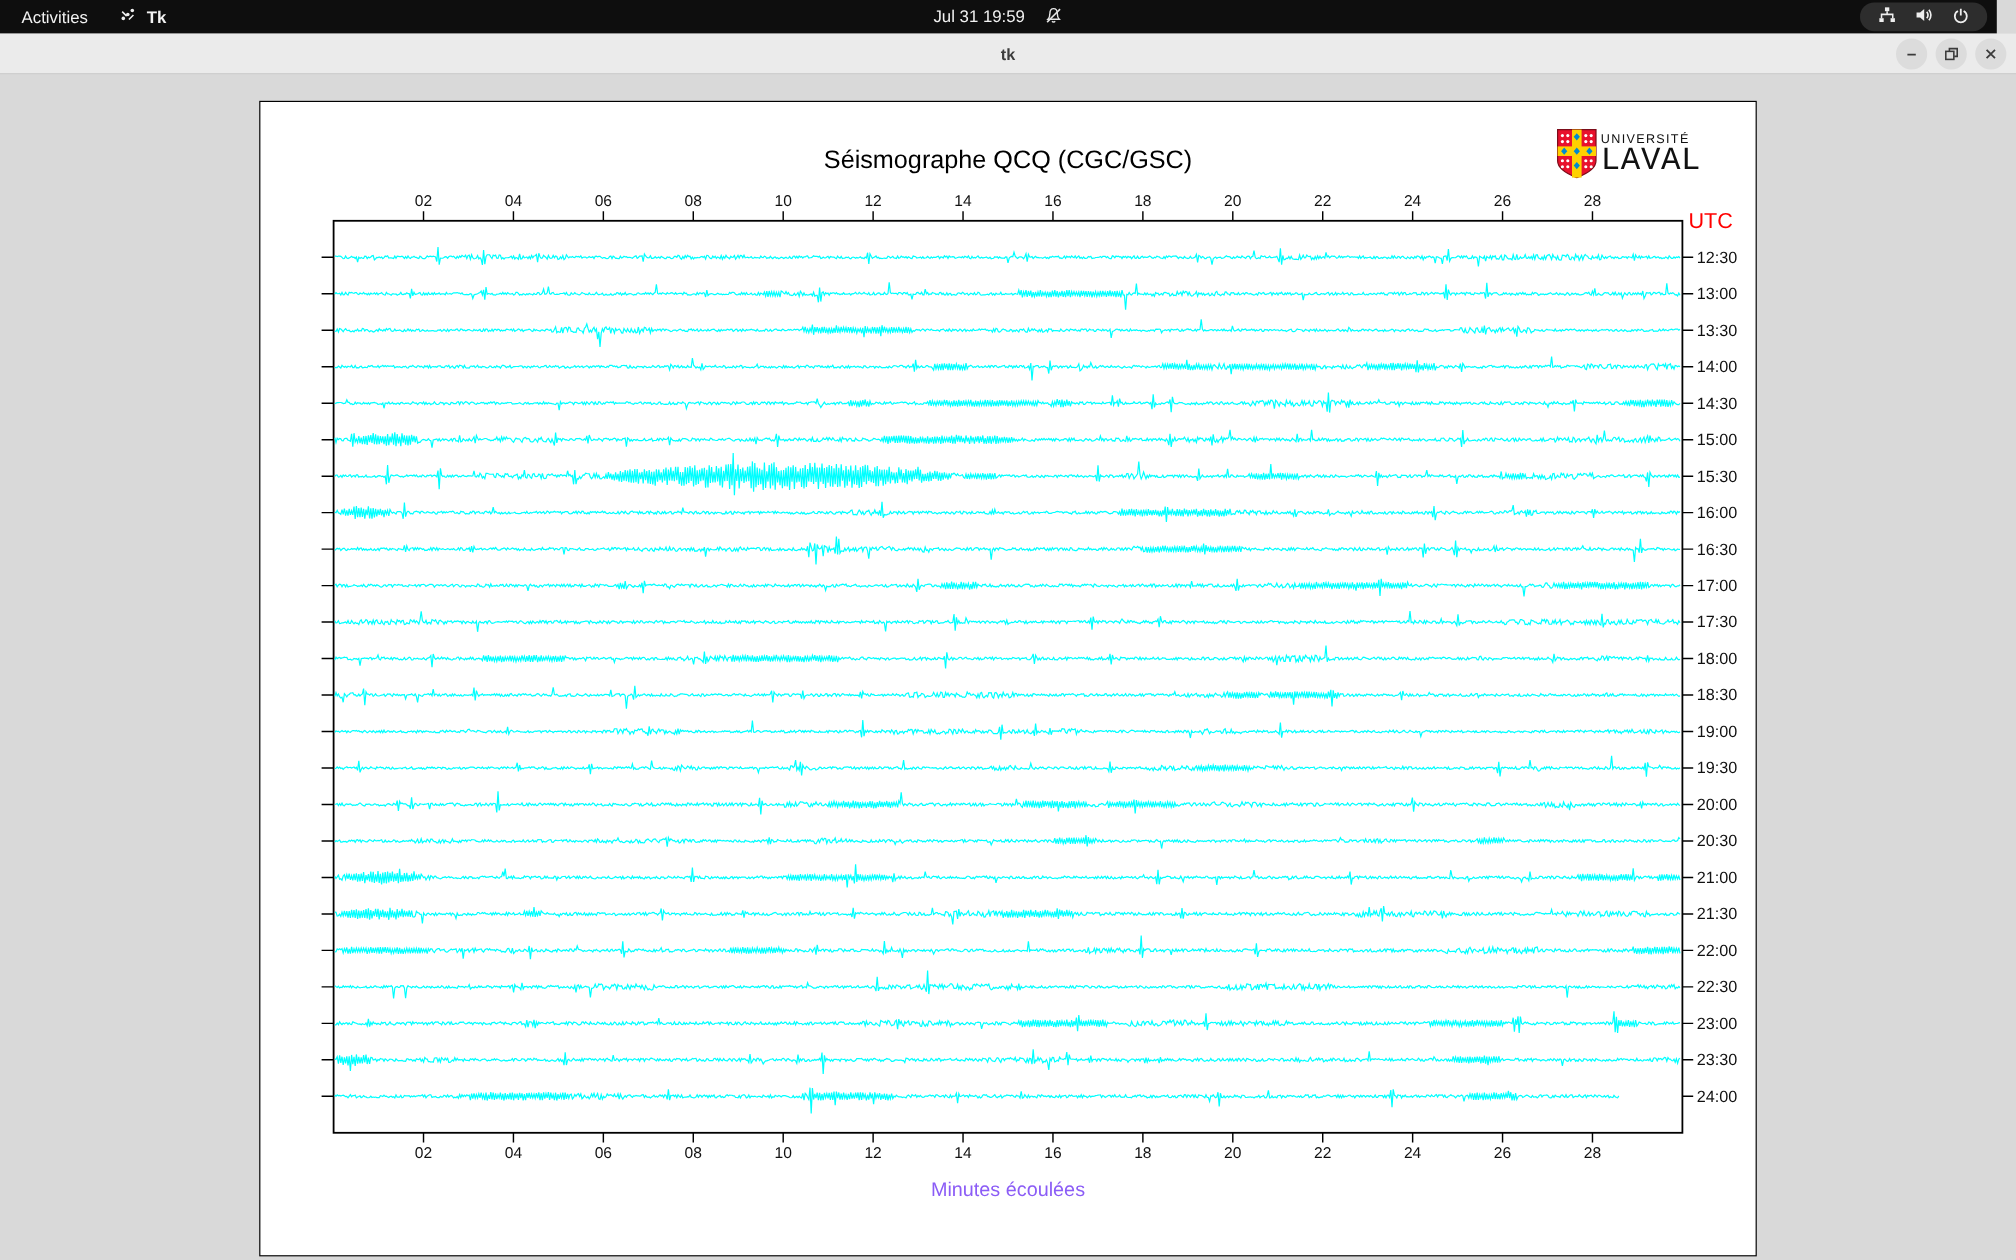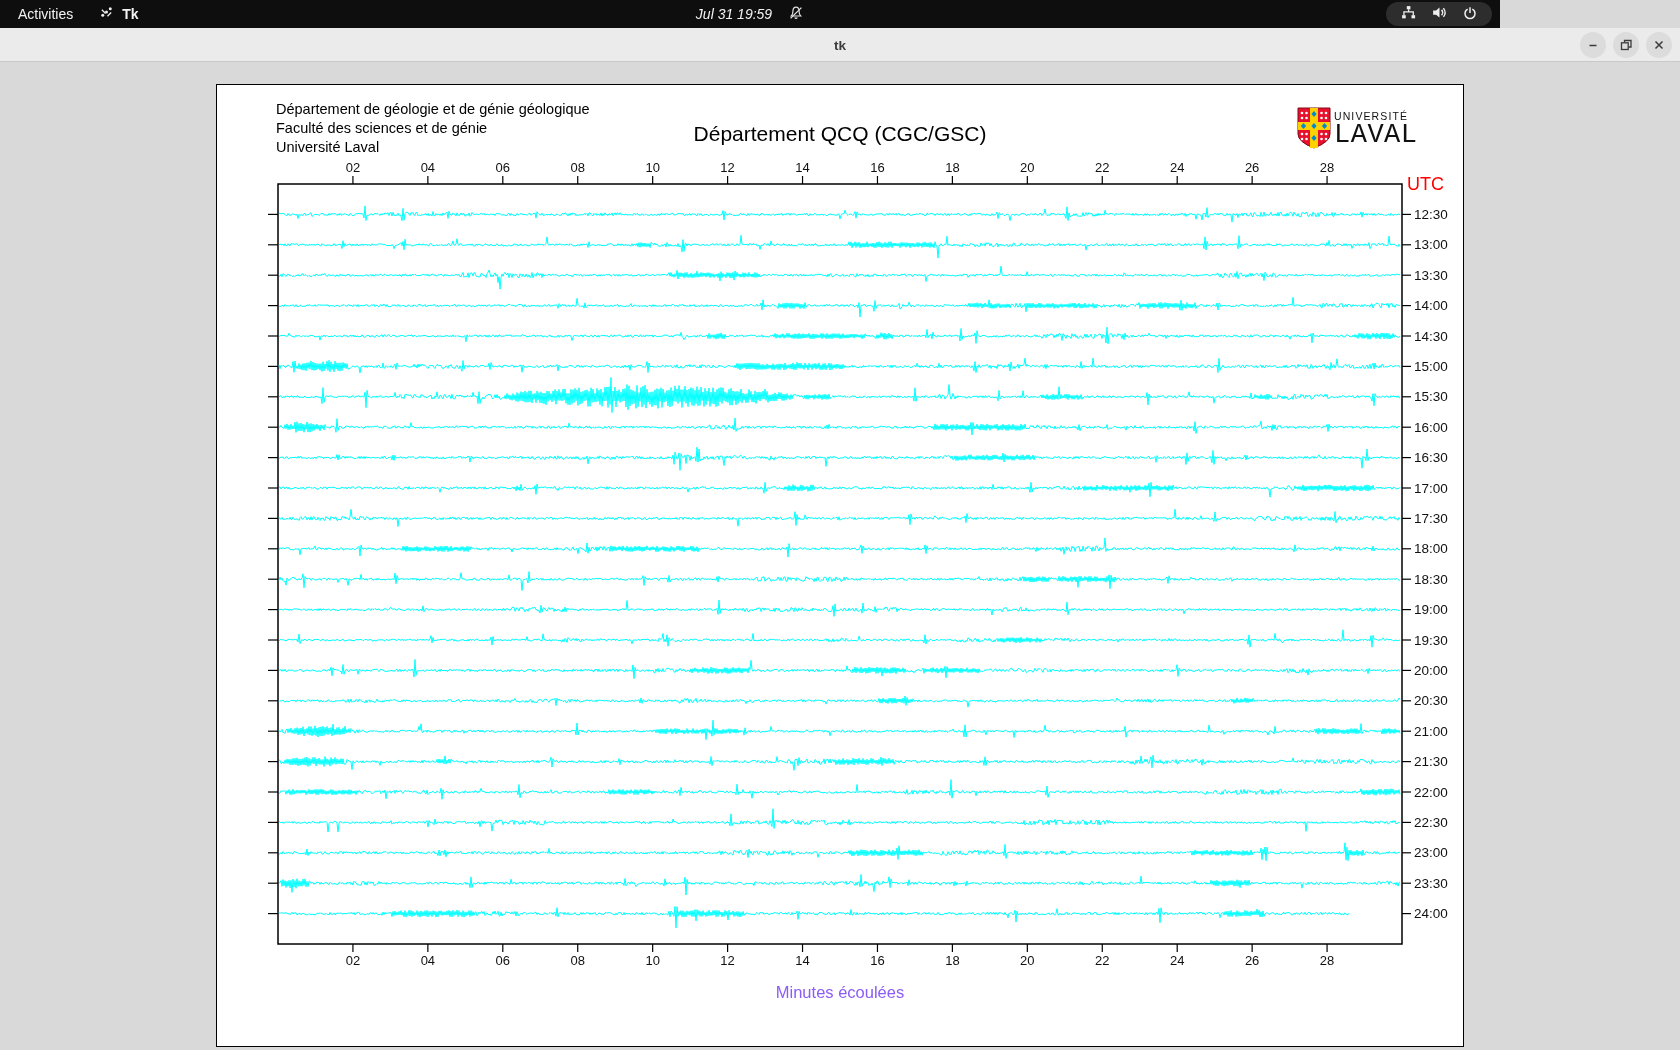--- a/index.html
+++ b/index.html
@@ -1,29 +1,29 @@
 <!DOCTYPE html>
 <html><head>
 <meta charset="utf-8">
 <style>
   * { margin:0; padding:0; box-sizing:border-box; }
   html,body { width:1680px; height:1050px; overflow:hidden;
     font-family:"Liberation Sans", sans-serif; background:#d9d9d9; }
   button { background:none; border:none; font:inherit; color:inherit; cursor:default; }
 
   
-  .topbar { position:absolute; left:0; top:0; width:1500px; height:28px;
+  .topbar { position:absolute; left:0; top:0; width:1664px; height:28px;
     background:#0e0e0e; color:#f2f2f2; font-size:14px;
     display:flex; align-items:center; }
   .tb-left { display:flex; align-items:center; gap:26px; padding-left:18px; }
   .tb-item { display:flex; align-items:center; gap:8px; color:#f2f2f2; }
   .tb-appname { font-weight:700; }
   .tb-center { position:absolute; left:0; right:0; top:0; height:28px;
     display:flex; align-items:center; justify-content:center; pointer-events:none; }
-  .tb-clock { display:flex; align-items:center; gap:16px; pointer-events:auto;font-style:italic; }
+  .tb-clock { display:flex; gap:16px; pointer-events:auto; }
   .tb-right { margin-left:auto; padding-right:8px; }
   .tb-pill { display:flex; align-items:center; gap:14px; background:#2d2d2d;
     border-radius:13px; height:24px; padding:0 14px; }
 
   
   .titlebar { position:absolute; left:0; top:28px; width:1680px; height:34px;
     background:#ebebeb; border-bottom:1px solid #c9c9c9; }
   .wtitle { position:absolute; left:0; right:0; top:0; height:34px;
     display:flex; align-items:center; justify-content:center;
     font-size:13.5px; font-weight:700; color:#3c3c3c; }
@@ -126,27 +126,22 @@
       <svg width="16" height="16" viewBox="0 0 16 16">
         <path d="M4.5 4.5 L11.5 11.5 M11.5 4.5 L4.5 11.5" stroke="#3b3b3b" stroke-width="1.5"></path>
       </svg>
     </button>
   </div>
 </div>
 
 <div class="content">
   <div class="canvas">
 
-    <div class="inst">
-      <div>Département de géologie et de génie géologique</div>
-      <div>Faculté des sciences et de génie</div>
-      <div>Université Laval</div>
-    </div>
-
-    <div class="ctitle">Département QCQ (CGC/GSC)</div>
+
+    <div class="ctitle">Séismographe QCQ (CGC/GSC)</div>
 
     <div class="logo">
       <span>
         <svg width="34" height="42" viewBox="0 0 34 42">
           <path d="M1 1 H33 V27 Q33 35 17 41 Q1 35 1 27 Z" fill="#e8112d" stroke="#7c0c1a" stroke-width="1"></path>
           <rect x="13" y="1" width="8" height="40" fill="#ffd100"></rect>
           <rect x="1" y="15" width="32" height="8" fill="#ffd100"></rect>
           <g fill="#0089cf">
             <path d="M17 4 l2.6 3 l-2.6 3 l-2.6 -3 Z"></path>
             <path d="M17 16 l2.6 3 l-2.6 3 l-2.6 -3 Z"></path>

